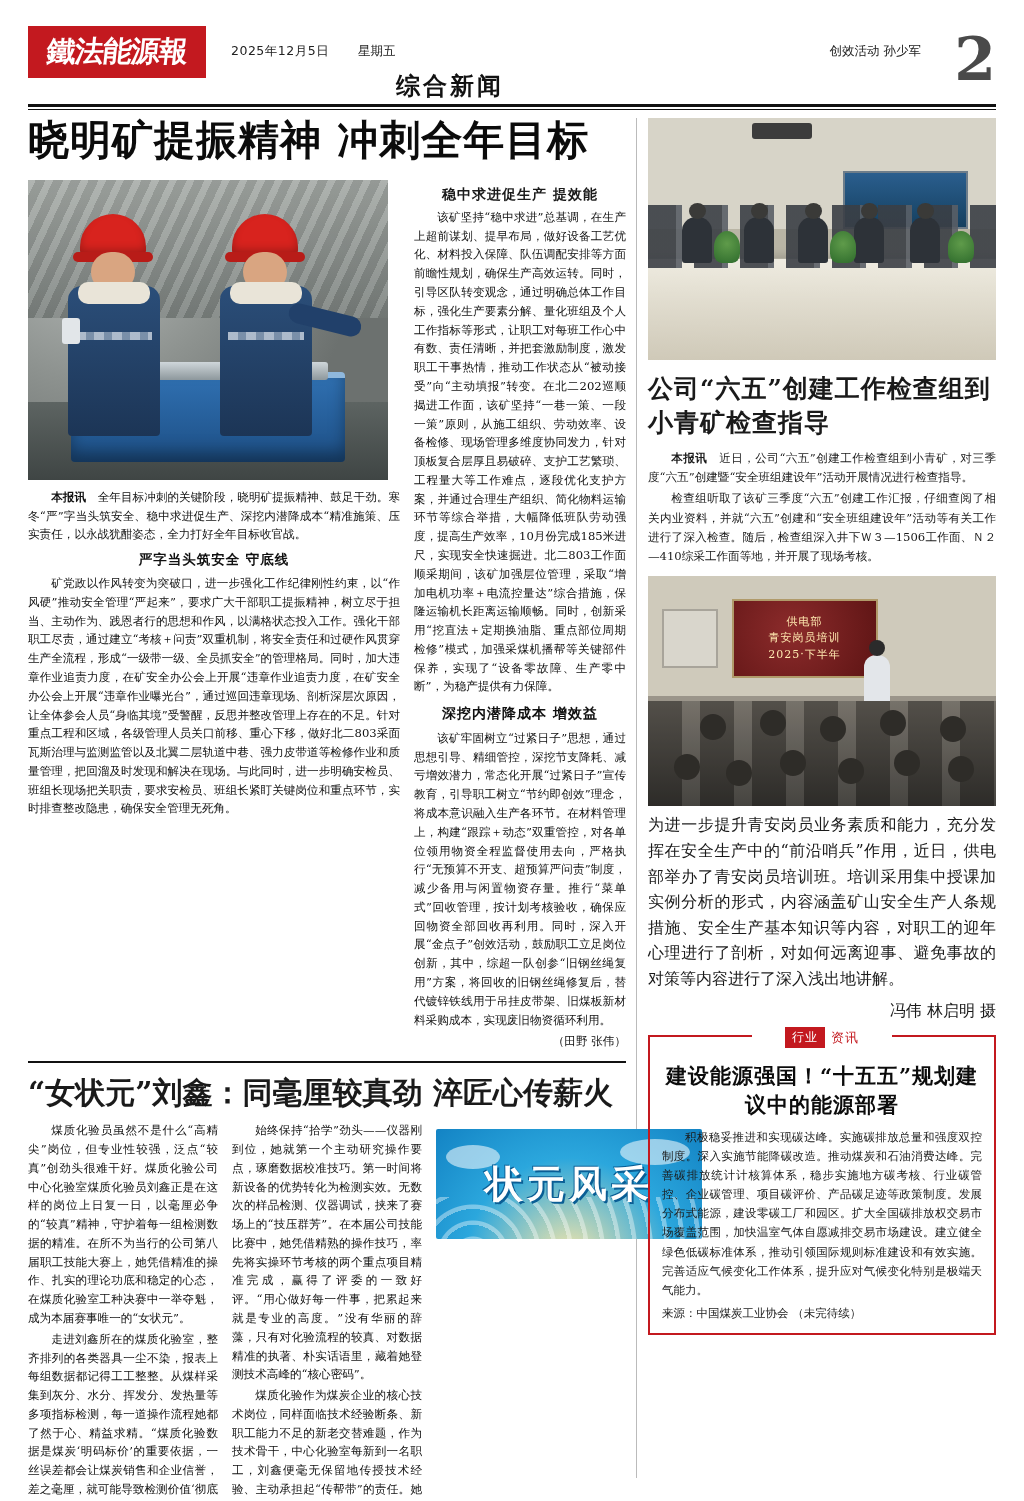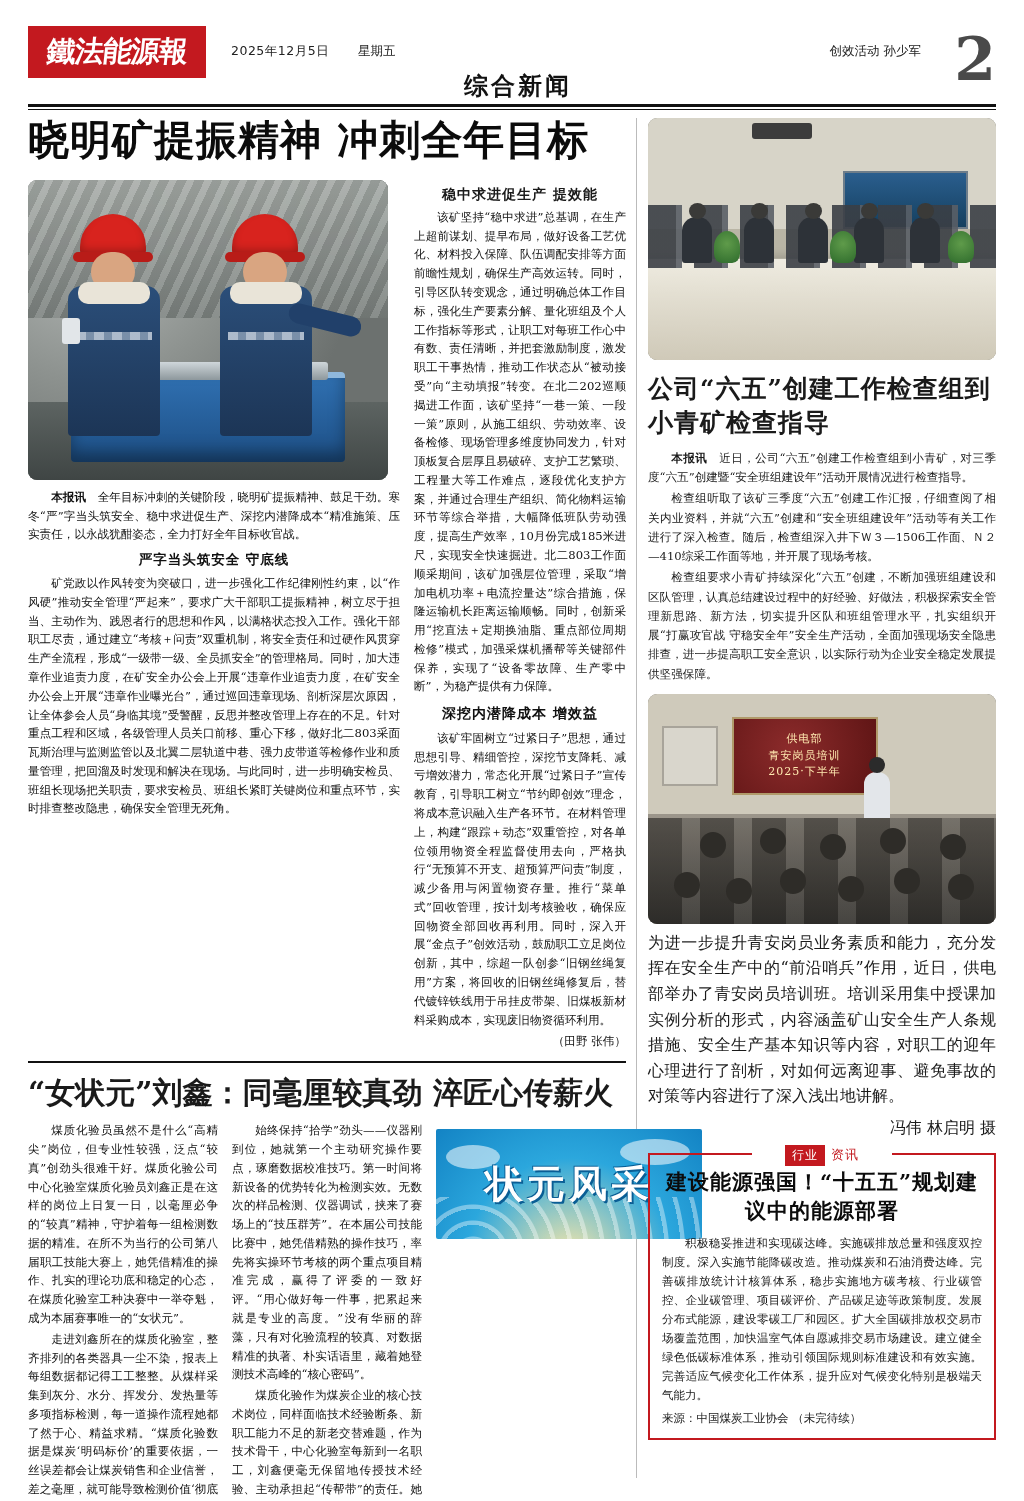--- a/index.html
+++ b/index.html
@@ -68,23 +68,23 @@
     position: absolute;
     right: 0; top: 6px;
     font-family: "DejaVu Serif", "Liberation Serif", serif;
     font-size: 60px;
     font-weight: bold;
     color: #4a4a4a;
     line-height: 0.9;
   }
   .section-title-wrap {
     position: absolute;
-    left: 340px; top: 44px;
+    left: 368px; top: 44px;
     width: 300px;
-    text-align: center;
+    text-align: left;
   }
   .section-title {
     font-family: "DejaVu Serif", "Liberation Serif", serif;
     font-size: 24px;
     font-weight: bold;
     letter-spacing: 3px;
     color: #111;
   }
   .masthead-rule {
     position: absolute;
@@ -127,21 +127,20 @@
     line-height: 1.12;
     margin: 0 0 16px 0;
     white-space: nowrap;
   }
 
   
   .photo {
     position: relative;
     overflow: hidden;
     background: #8a8f93;
-    border-radius: 9px;
   }
   .photo-mine {
     width: 360px; height: 300px;
     float: left;
     margin: 0 12px 8px 0;
   }
 
   
   .mine-bg {
     position: absolute; inset: 0;
@@ -440,21 +439,21 @@
   
   .news-box {
     margin-top: 12px;
     border: 2px solid #c3191f;
     padding: 10px 12px 12px 12px;
     position: relative;
   }
   .news-tag-row {
     display: flex; align-items: center; justify-content: center;
     gap: 6px;
-    margin: -20px auto 2px auto;
+    margin: -20px auto 14px auto;
     width: 140px;
     background: #fff;
   }
   .news-tag {
     background: #c3191f;
     color: #fff;
     font-family: "DejaVu Serif", "Liberation Serif", serif;
     font-size: 12px;
     padding: 2px 7px;
     letter-spacing: 1px;
@@ -595,21 +594,20 @@
       <div class="mt-plant" style="left:66px;"></div>
       <div class="mt-plant" style="left:182px;"></div>
       <div class="mt-plant" style="left:300px;"></div>
     </div>
 
     <h2 class="headline-3">公司“六五”创建工作检查组到小青矿检查指导</h2>
 
     <div class="right-body">
       <p><span class="lead-tag">本报讯</span>　<span>近日，公司“六五”创建工作检查组到小青矿，对三季度“六五”创建暨“安全班组建设年”活动开展情况进行检查指导。</span></p>
       <p>检查组听取了该矿三季度“六五”创建工作汇报，仔细查阅了相关内业资料，并就“六五”创建和“安全班组建设年”活动等有关工作进行了深入检查。随后，检查组深入井下Ｗ３—1506工作面、Ｎ２—410综采工作面等地，并开展了现场考核。</p>
-      <p>检查组要求小青矿持续深化“六五”创建，不断加强班组建设和区队管理，认真总结建设过程中的好经验、好做法，积极探索安全管理新思路、新方法，切实提升区队和班组管理水平，扎实组织开展“打赢攻官战  守稳安全年”安全生产活动，全面加强现场安全隐患排查，进一步提高职工安全意识，以实际行动为企业安全稳定发展提供坚强保障。</p>
     </div>
 
     <div class="photo photo-training">
       <div class="tr-wall"></div>
       <div class="tr-board"></div>
       <div class="tr-screen">
         <div class="tr-screen-txt">
           <span>供电部</span>
           <span>青安岗员培训</span>
           <span>2025·下半年</span>

